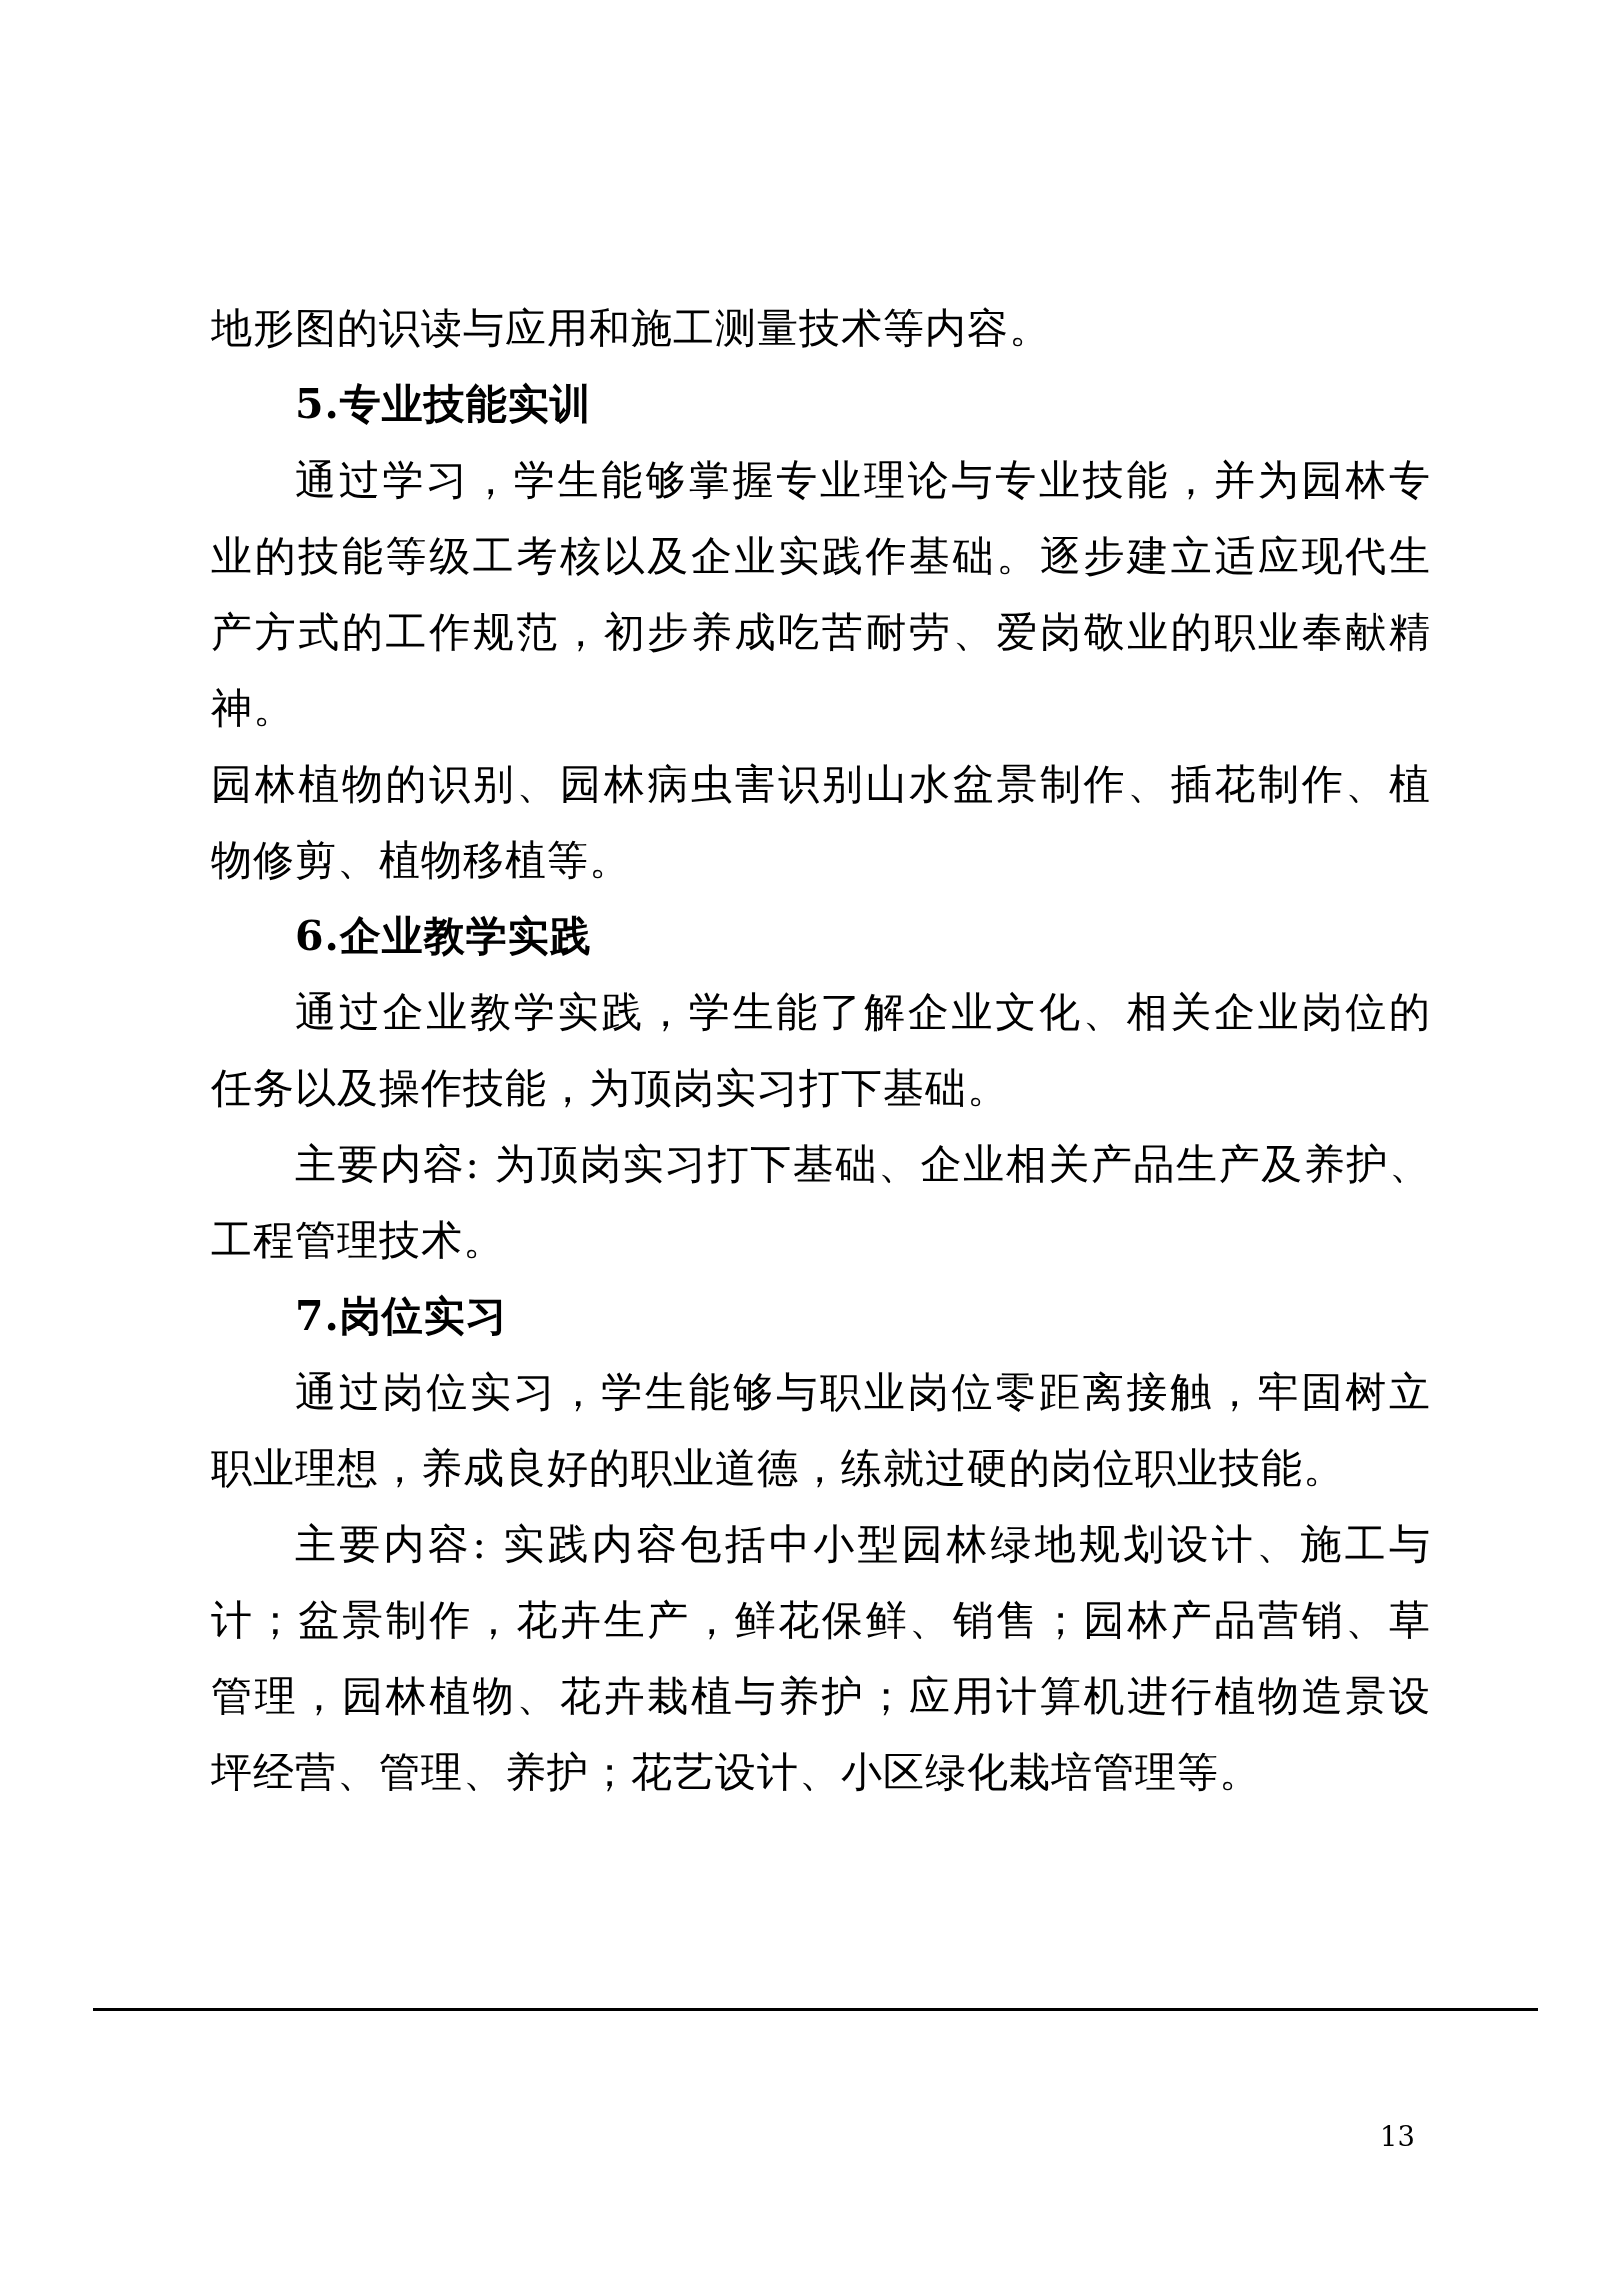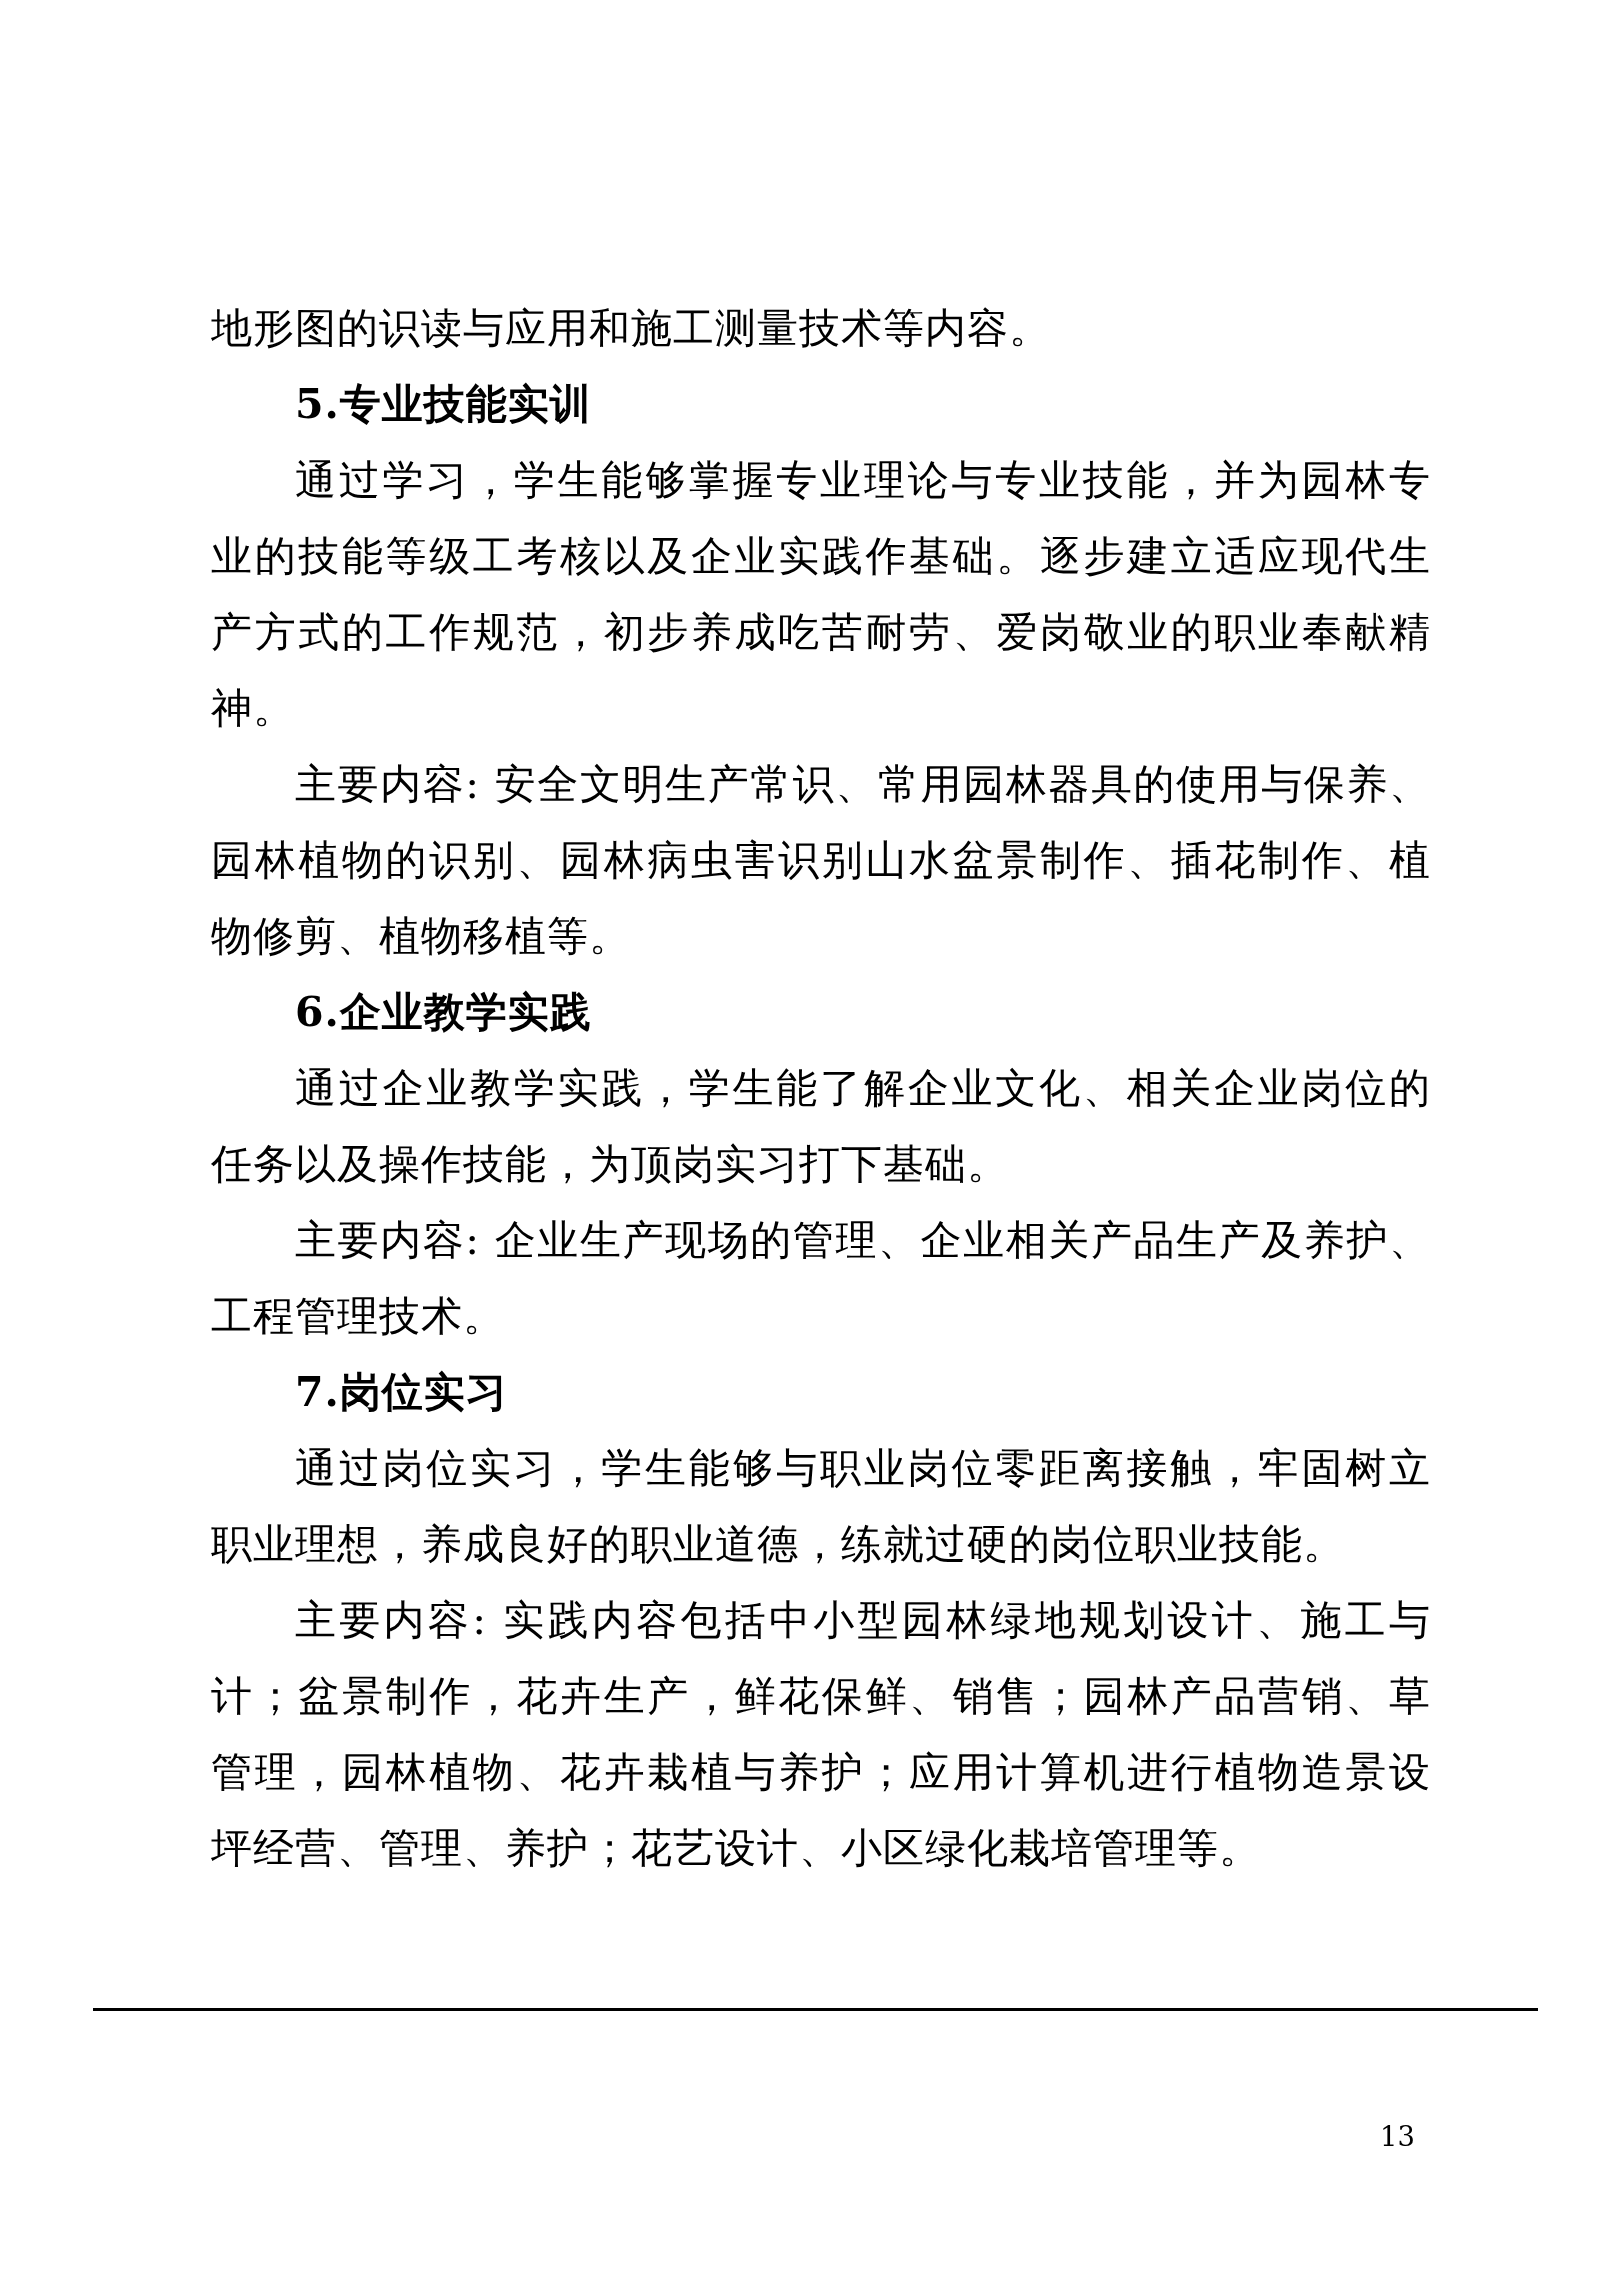--- a/index.html
+++ b/index.html
@@ -70,27 +70,26 @@
 
 <div class="page">
 
   <div class="text-block">
     <div class="ln">地形图的识读与应用和施工测量技术等内容。</div>
     <div class="ln hd">5.专业技能实训</div>
     <div class="ln in j">通过学习，学生能够掌握专业理论与专业技能，并为园林专</div>
     <div class="ln j">业的技能等级工考核以及企业实践作基础。逐步建立适应现代生</div>
     <div class="ln j">产方式的工作规范，初步养成吃苦耐劳、爱岗敬业的职业奉献精</div>
     <div class="ln">神。</div>
-    <div class="ln in j">主要内容: 安全文明生产常识、常用园林器具的使用与保养、</div>
     <div class="ln j">园林植物的识别、园林病虫害识别山水盆景制作、插花制作、植</div>
     <div class="ln">物修剪、植物移植等。</div>
     <div class="ln hd">6.企业教学实践</div>
     <div class="ln in j">通过企业教学实践，学生能了解企业文化、相关企业岗位的</div>
     <div class="ln">任务以及操作技能，为顶岗实习打下基础。</div>
-    <div class="ln in j">主要内容: 企业生产现场的管理、企业相关产品生产及养护、</div>
+    <div class="ln in j">主要内容: 为顶岗实习打下基础、企业相关产品生产及养护、</div>
     <div class="ln">工程管理技术。</div>
     <div class="ln hd">7.岗位实习</div>
     <div class="ln in j">通过岗位实习，学生能够与职业岗位零距离接触，牢固树立</div>
     <div class="ln">职业理想，养成良好的职业道德，练就过硬的岗位职业技能。</div>
     <div class="ln in j">主要内容: 实践内容包括中小型园林绿地规划设计、施工与</div>
     <div class="ln j">计；盆景制作，花卉生产，鲜花保鲜、销售；园林产品营销、草</div>
     <div class="ln j">管理，园林植物、花卉栽植与养护；应用计算机进行植物造景设</div>
     <div class="ln">坪经营、管理、养护；花艺设计、小区绿化栽培管理等。</div>
   </div>
 

